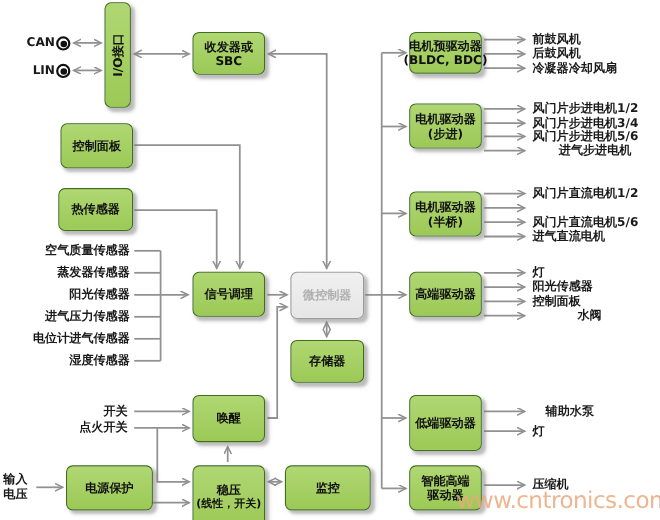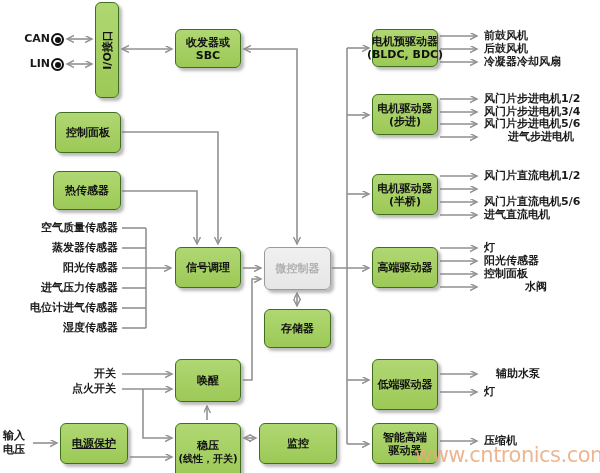--- a/index.html
+++ b/index.html
@@ -131,21 +131,21 @@
   </div>
   <div class="box gray" style="left:264px;top:247px;width:67px;height:43px;">
     <span>微控制器</span>
   </div>
   <div class="box" style="left:264px;top:309px;width:67px;height:39px;">
     <span>存储器</span>
   </div>
   <div class="box" style="left:175px;top:359px;width:66px;height:43px;">
     <span>唤醒</span>
   </div>
-  <div class="box" style="left:60px;top:423px;width:68px;height:41px;text-decoration:underline;">
+  <div class="box" style="left:60px;top:423px;width:79px;height:41px;">
     <span>电源保护</span>
   </div>
   <div class="box" style="left:175px;top:423px;width:66px;height:57px;">
     <span style="display:block;">稳压</span>
     <span style="display:block;font-size:10px;">(线性，开关)</span>
   </div>
   <div class="box" style="left:259px;top:423px;width:78px;height:41px;">
     <span>监控</span>
   </div>
 

